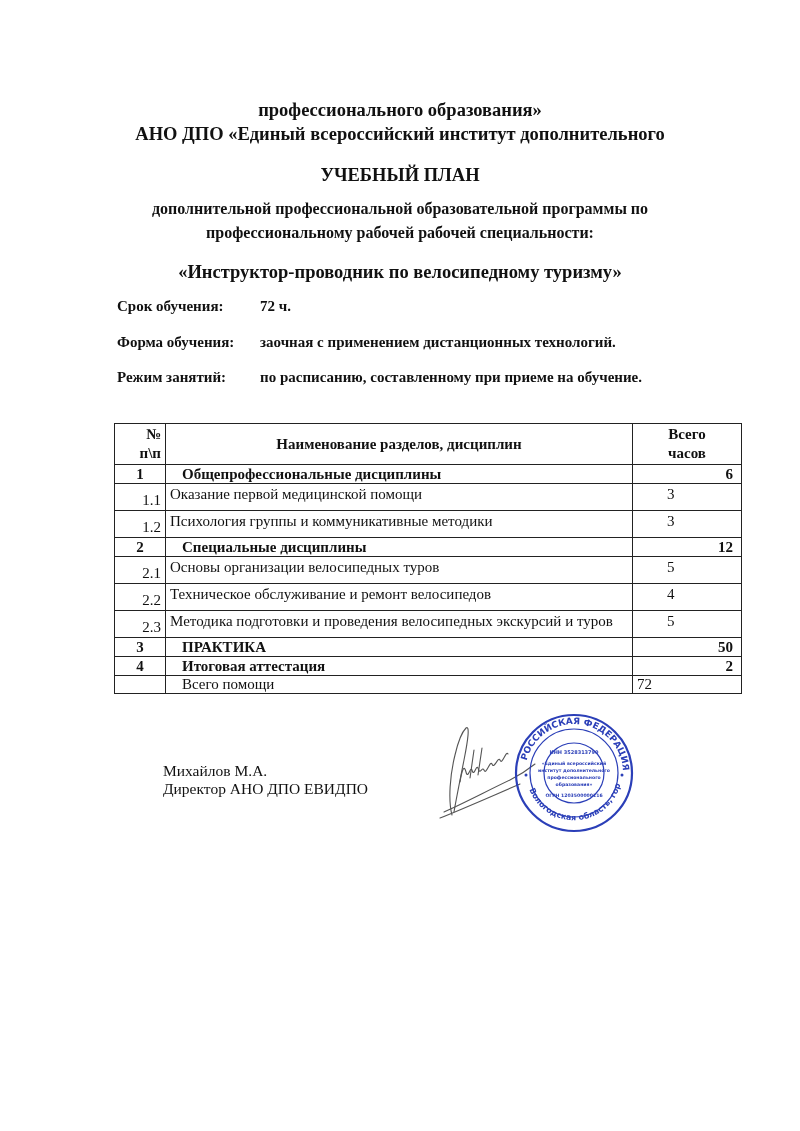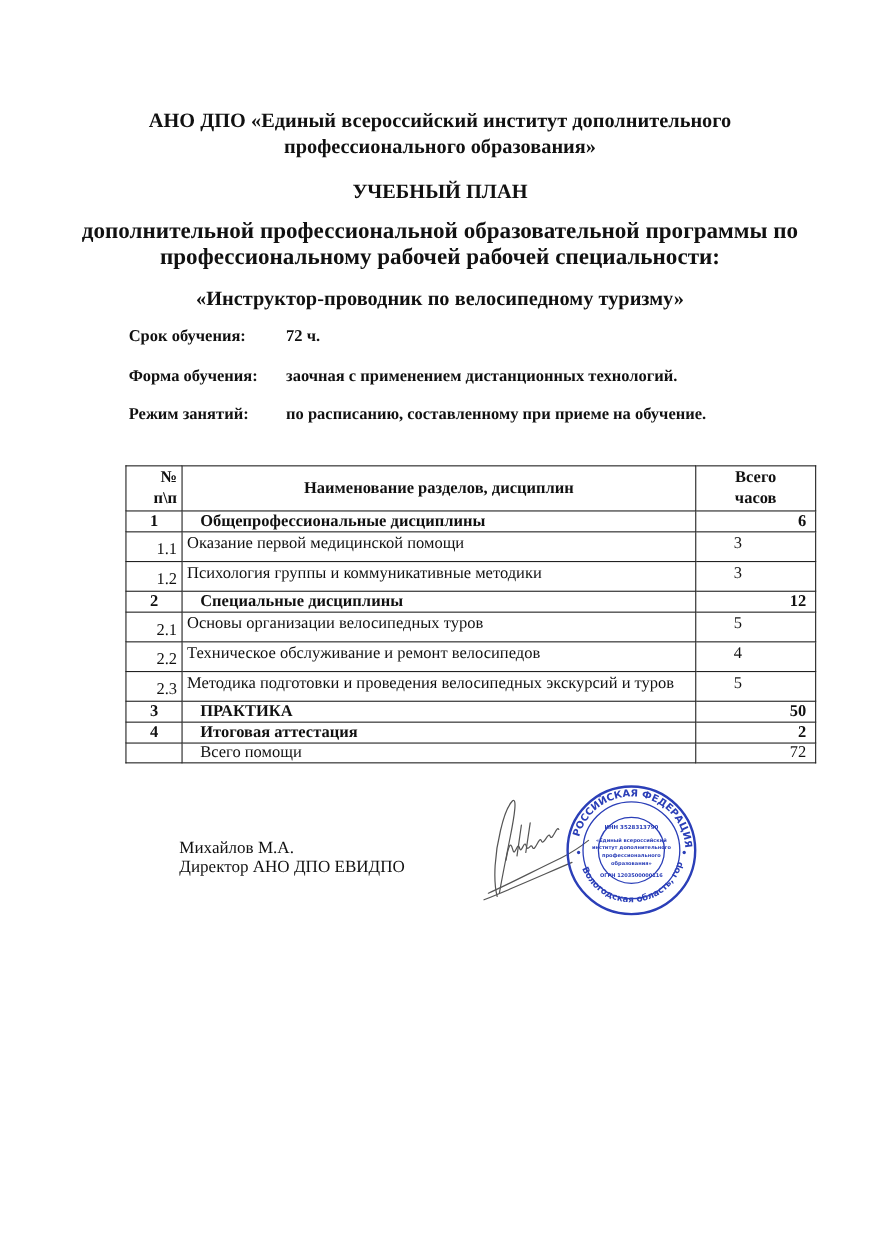--- a/index.html
+++ b/index.html
@@ -1,21 +1,21 @@
 <!DOCTYPE html>
 <html><head>
 <meta charset="utf-8">
 <style>
   html, body { margin: 0; padding: 0; background: #ffffff; }
   body { width: 800px; height: 1131px; position: relative; overflow: hidden;
          font-family: "Liberation Serif", "DejaVu Serif", serif; color: #111; }
   .center { position: absolute; left: 0; width: 800px; text-align: center; font-weight: bold; }
   .org { top: 98px; font-size: 18.5px; line-height: 24px; }
   .plan-title { top: 165px; font-size: 18.5px; }
-  .subtitle { top: 197px; font-size: 21px; line-height: 24px; }
+  .subtitle { top: 197px; font-size: 16px; line-height: 24px; }
   .program { top: 262px; font-size: 18.5px; text-align: center; }
   .meta { position: absolute; left: 117px; font-size: 15px; font-weight: bold; }
   .meta .k { display: inline-block; width: 143px; }
   .meta .v { display: inline-block; }
   .m1 { top: 298px; text-decoration: underline; }
   .m2 { top: 334px; }
   .m3 { top: 369px; }
   .m3 .k, .m2 .k { width: 143px; }
 
   table.plan { position: absolute; left: 114px; top: 423px; border-collapse: collapse; width: 628px;
@@ -29,32 +29,32 @@
   tr.hdr th.c3 { line-height: 19px; }
   tr.sec { height: 19px; font-weight: bold; }
   tr.sec td.name { padding-left: 16px; }
   tr.sub { height: 27px; }
   tr.sub td.c1 { text-align: right; vertical-align: bottom; padding-bottom: 1px; }
   tr.sub td.name { vertical-align: top; padding-top: 2px; }
   tr.sub td.c3 { vertical-align: top; padding-top: 2px; text-align: left; padding-left: 34px; }
   tr.sec td.c3 { text-align: right; padding-right: 8px; }
   tr.total { height: 18px; }
   tr.total td.name { padding-left: 16px; }
-  tr.total td.c3 { text-align: right; padding-right: 8px; }
+  tr.total td.c3 { text-align: left; padding-right: 20px; }
 
   .director { position: absolute; left: 163px; top: 762px; font-size: 15.5px; line-height: 18px; }
   .signature { position: absolute; left: 430px; top: 720px; width: 110px; height: 100px; }
   .stamp { position: absolute; left: 513px; top: 712px; width: 122px; height: 122px; }
 </style>
 </head>
 <body>
 
 <div class="center org">
+  <div>профессионального образования»</div>
   <div>АНО ДПО «Единый всероссийский институт дополнительного</div>
-  <div>профессионального образования»</div>
 </div>
 
 <div class="center plan-title">УЧЕБНЫЙ ПЛАН</div>
 
 <div class="center subtitle">
   <div>дополнительной профессиональной образовательной программы по</div>
   <div>профессиональному рабочей рабочей специальности:</div>
 </div>
 
 <div class="center program">«Инструктор-проводник по велосипедному туризму»</div>

